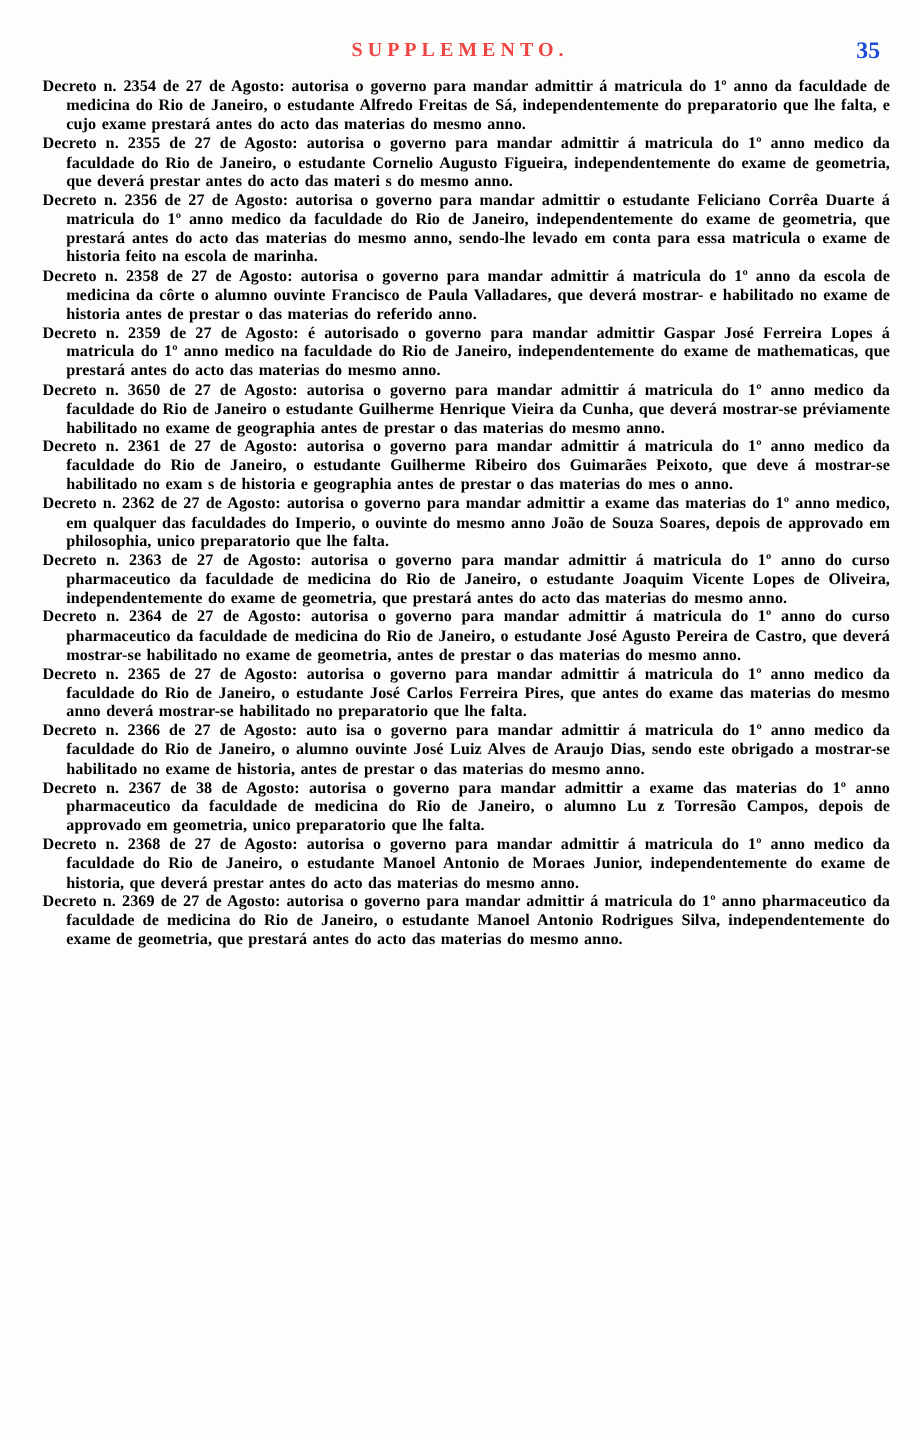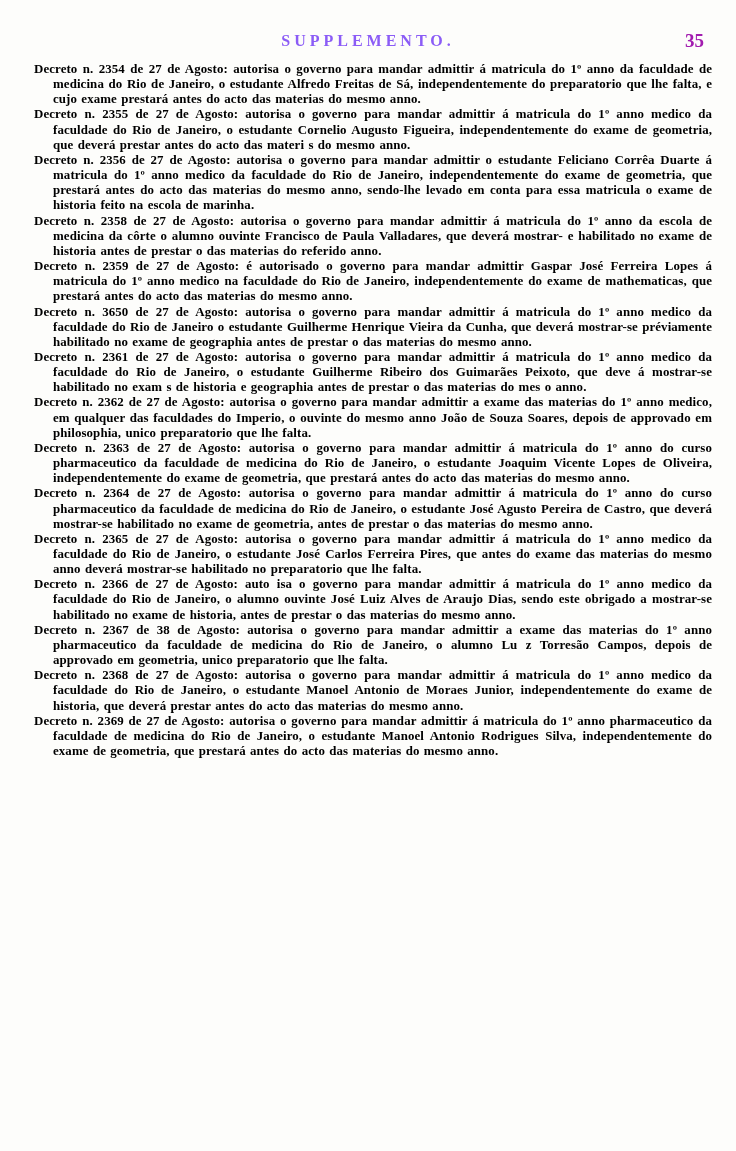--- a/index.html
+++ b/index.html
@@ -24,29 +24,29 @@
     margin-top: 32px;
   }
   .running-head .title {
     position: absolute;
     left: 0;
     right: 0;
     text-align: center;
     font-size: 16px;
     font-weight: bold;
     letter-spacing: 4px;
-    color: #8b5cf6;
+    color: #ef4444;
   }
   .running-head .folio {
     position: absolute;
     right: 32px;
     top: -2px;
     font-size: 19px;
     font-weight: bold;
-    color: #a21caf;
+    color: #1d4ed8;
   }
   .body-text {
     margin: 4px 24px 0 34px;
   }
   .decree {
     margin: 0;
     padding-left: 19px;
     text-indent: -19px;
     text-align: justify;
     font-size: 12.9px;

